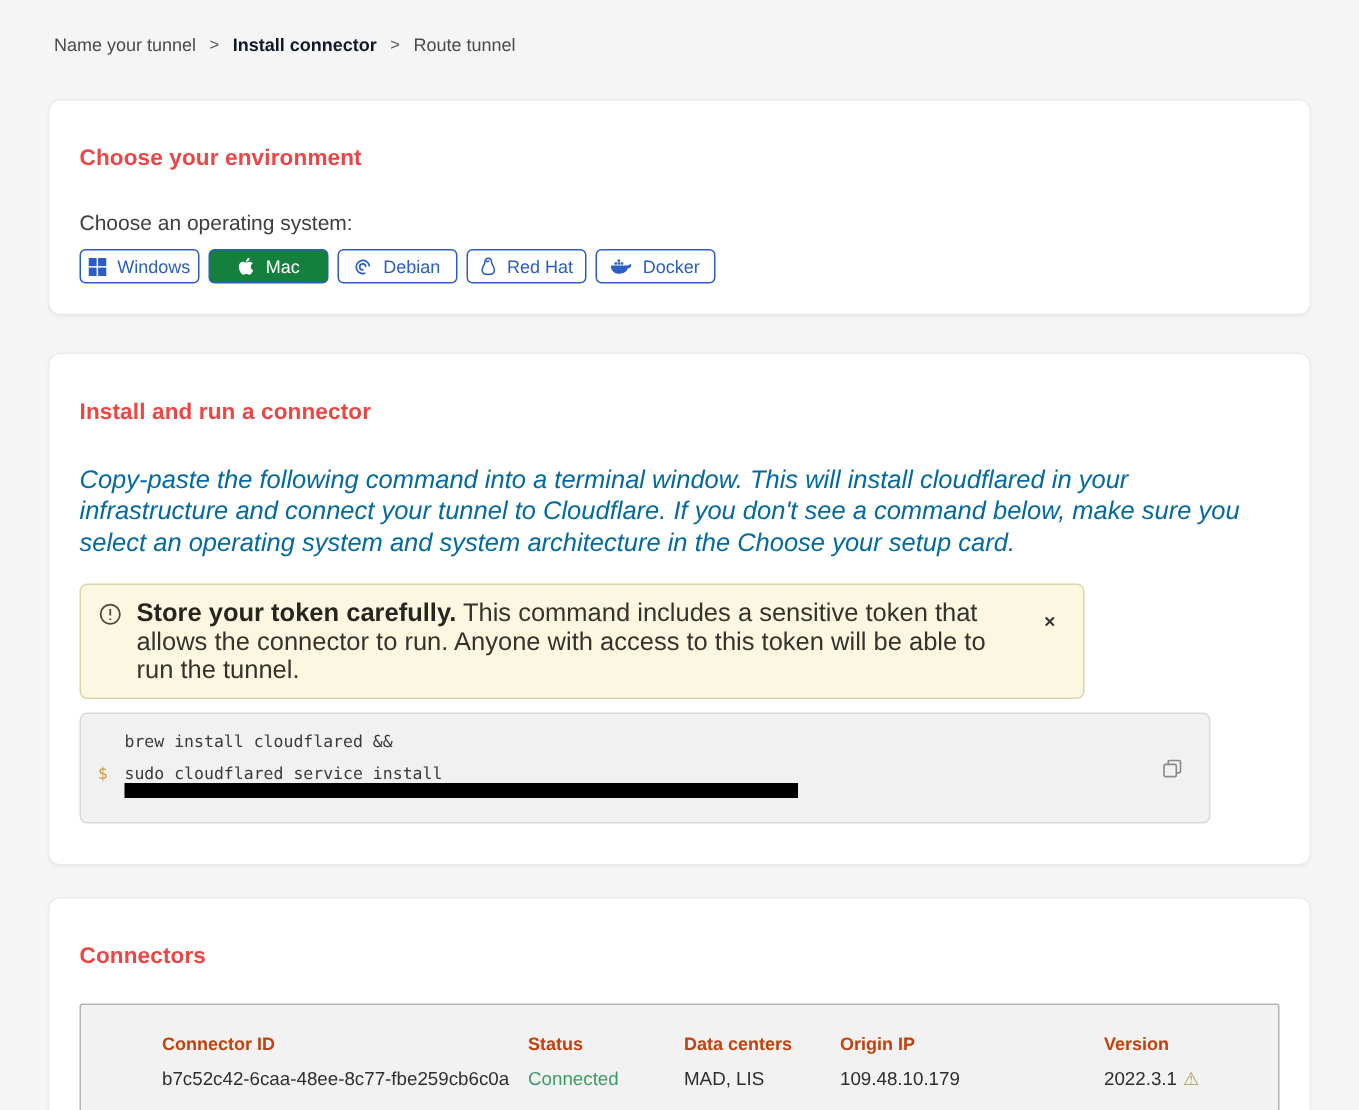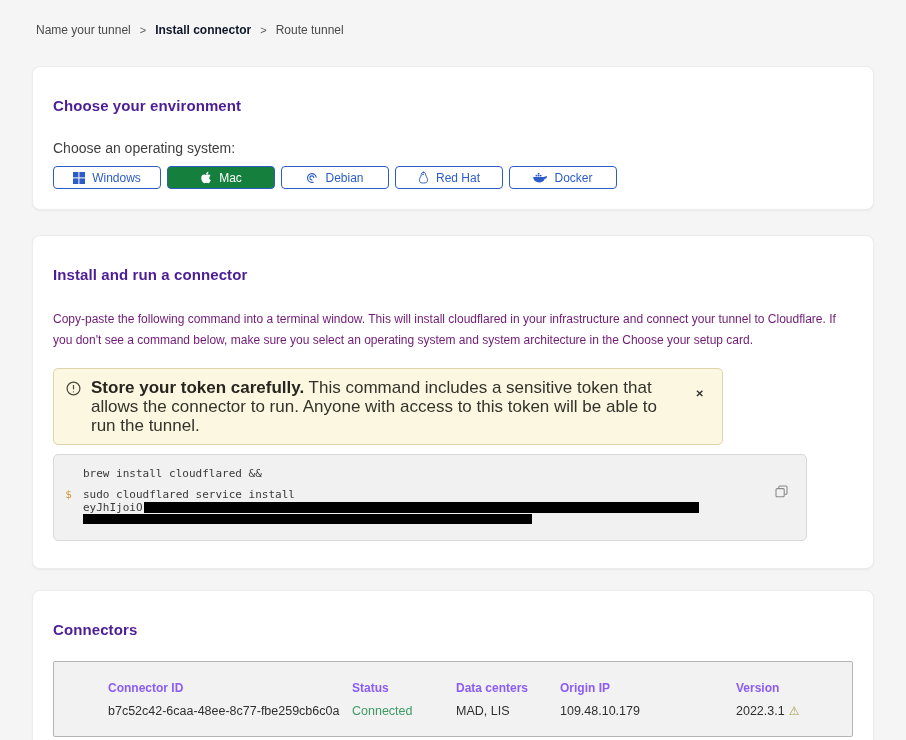--- a/index.html
+++ b/index.html
@@ -20,42 +20,42 @@
   .bc-sep { color: #5a5a5a; font-size: 11px; }
 
   
   .card {
     background: #fff;
     border: 1px solid #ececec;
     border-radius: 8px;
     box-shadow: 0 1px 2px rgba(0,0,0,0.05);
     padding: 30px 20px 20px;
   }
-  .card h2 { font-size: 15px; font-weight: bold; color: #4c1d95; letter-spacing: 0.1px; }
+  .card h2 { font-size: 15px; font-weight: bold; color: #ef4444; letter-spacing: 0.1px; }
   #environment-card { margin-top: 29px; }
   #install-card { margin-top: 25px; padding-bottom: 27px; }
   #connectors-card { margin-top: 21px; }
 
   
   .os-label { margin-top: 26px; font-size: 14px; color: #3e3e3e; }
   .os-buttons { margin-top: 10px; display: flex; gap: 6px; }
   .os-btn {
-    width: 108px; height: 23px;
+    width: 80px; height: 23px;
     display: flex; align-items: center; justify-content: center; gap: 7px;
     background: #fff; color: #2b5cc7;
     border: 1px solid #2b5cc7; border-radius: 4px;
     font-family: "Liberation Sans", sans-serif;
     font-size: 12px; cursor: pointer; padding: 0;
   }
   .os-btn.selected { background: #15803d; color: #fff; }
   .os-icon { display: inline-flex; align-items: center; }
   .os-icon svg { display: block; }
 
   
-  .install-desc { margin-top: 26px; font-size: 12px; line-height: 21px; color: #701a75; max-width: 800px; }
+  .install-desc { margin-top: 26px; font-size: 17px; line-height: 21px; color: #0369a1; max-width: 800px; font-style: italic; }
   .warning-banner {
     margin-top: 17px; width: 670px;
     background: #fcf7e1; border: 1px solid #ded4a9; border-radius: 5px;
     padding: 9px 12px 9px 12px;
     display: flex; align-items: flex-start; gap: 10px;
   }
   .warning-icon { flex: 0 0 auto; margin-top: 3px; color: #4a4a3a; }
   .warning-text { font-size: 17px; line-height: 19px; color: #33332b; flex: 1 1 auto; padding-right: 8px; }
   .warning-text b { color: #26261f; }
   .warning-close {
@@ -85,21 +85,21 @@
 
   
   .table-box {
     margin-top: 23px;
     background: #f2f2f2;
     border: 1px solid #b5b5b5;
     border-radius: 2px;
     padding: 19px 0 18px 54px;
   }
   .table-grid { display: grid; grid-template-columns: 244px 104px 104px 176px auto; }
-  .th { font-size: 12px; font-weight: bold; color: #8b5cf6; }
+  .th { font-size: 12px; font-weight: bold; color: #c2410c; }
   .table-grid.values { margin-top: 9px; }
   .td { font-size: 12.5px; color: #2f2f2f; }
   .td.status { color: #3d9b63; }
   .version-warning { color: #a39a3e; font-size: 12px; margin-left: 4px; }
 </style>
 </head>
 <body>
 
 <div class="page">
 
@@ -195,25 +195,20 @@
       <div class="code-line first">
         <span class="gutter"></span>
         <span>brew install cloudflared &amp;&amp;</span>
       </div>
       <div class="code-line">
         <span class="gutter prompt">$</span>
         <span>sudo cloudflared service install</span>
       </div>
       <div class="code-line">
         <span class="gutter"></span>
-        <span>eyJhIjoiO</span>
-        <span class="redact bar1"></span>
-      </div>
-      <div class="code-line">
-        <span class="gutter"></span>
         <span class="redact bar2"></span>
       </div>
       <button class="copy-btn">
         <svg width="13" height="13" viewBox="0 0 13 13" fill="none" stroke="currentColor" stroke-width="1.1">
             <rect x="1" y="3.6" width="8.2" height="8.2" rx="1"></rect>
             <path d="M3.8 3.6 V2 a1 1 0 0 1 1-1 H11 a1 1 0 0 1 1 1 v6.2 a1 1 0 0 1 -1 1 H9.4"></path>
           </svg>
       </button>
     </div>
   </section>

